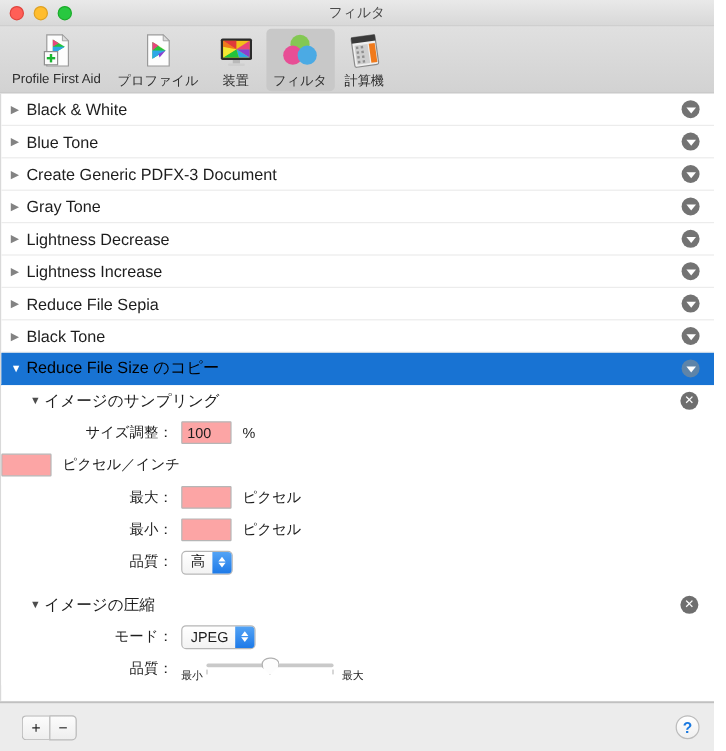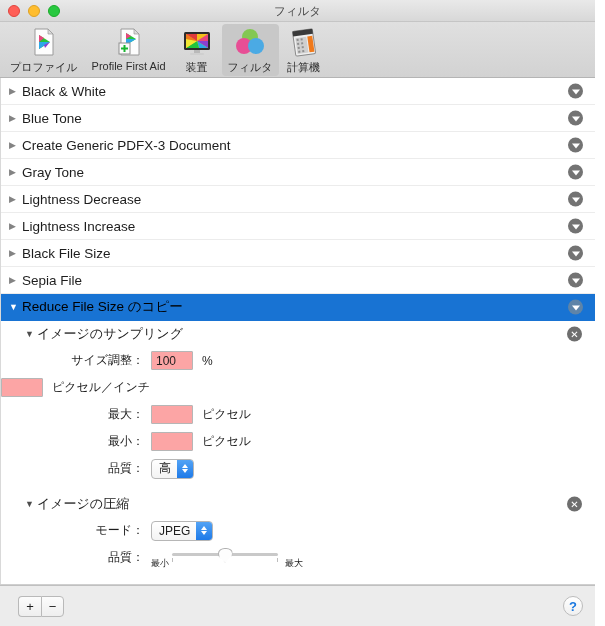--- a/index.html
+++ b/index.html
@@ -173,51 +173,51 @@
   <div class="titlebar">
     <div class="traffic">
       <div class="light close"></div>
       <div class="light min"></div>
       <div class="light max"></div>
     </div>
     <div class="win-title">フィルタ</div>
   </div>
 
   <div class="toolbar">
-
-    <div class="tb-item">
-      <div class="tb-icon">
-        <svg width="32" height="32" viewBox="0 0 32 32">
-          <path d="M7 3 h13 l5 5 v21 h-18 z" fill="#fdfdfd" stroke="#9a9a9a" stroke-width="1"></path>
-          <path d="M20 3 l5 5 h-5 z" fill="#dcdcdc" stroke="#9a9a9a" stroke-width="0.7"></path>
-          <path d="M11 9 L22 16 L11 23 Z" fill="#28c13c"></path>
-          <path d="M11 9 L22 16 L16 12 Z" fill="#f5ea38"></path>
-          <path d="M11 9 L16 12 L11 16 Z" fill="#e8457c"></path>
-          <path d="M11 16 L22 16 L11 23 Z" fill="#2da7e8"></path>
-          <path d="M16 19 L22 16 L17 22 Z" fill="#8a3fd1"></path>
-        </svg>
-      </div>
-      <div class="tb-label">プロファイル</div>
-    </div>
 
     <div class="tb-item">
       <div class="tb-icon">
         <svg width="32" height="32" viewBox="0 0 32 32">
           <path d="M8 3 h13 l5 5 v21 h-18 z" fill="#fdfdfd" stroke="#9a9a9a" stroke-width="1"></path>
           <path d="M21 3 l5 5 h-5 z" fill="#dcdcdc" stroke="#9a9a9a" stroke-width="0.7"></path>
           <path d="M13 7 L23 13 L13 19 Z" fill="#22c43c"></path>
           <path d="M13 7 L23 13 L18 10 Z" fill="#f2e733"></path>
           <path d="M13 7 L18 10 L13 13 Z" fill="#e8457c"></path>
           <path d="M13 13 L23 13 L13 19 Z" fill="#2da7e8"></path>
           <rect x="6" y="17" width="11" height="11" fill="#fcfcfc" stroke="#8f8f8f" stroke-width="1"></rect>
           <rect x="10.5" y="19" width="2" height="7" fill="#19b531"></rect>
           <rect x="8" y="21.5" width="7" height="2" fill="#19b531"></rect>
         </svg>
       </div>
       <div class="tb-label">Profile First Aid</div>
+    </div>
+
+    <div class="tb-item">
+      <div class="tb-icon">
+        <svg width="32" height="32" viewBox="0 0 32 32">
+          <path d="M7 3 h13 l5 5 v21 h-18 z" fill="#fdfdfd" stroke="#9a9a9a" stroke-width="1"></path>
+          <path d="M20 3 l5 5 h-5 z" fill="#dcdcdc" stroke="#9a9a9a" stroke-width="0.7"></path>
+          <path d="M11 9 L22 16 L11 23 Z" fill="#28c13c"></path>
+          <path d="M11 9 L22 16 L16 12 Z" fill="#f5ea38"></path>
+          <path d="M11 9 L16 12 L11 16 Z" fill="#e8457c"></path>
+          <path d="M11 16 L22 16 L11 23 Z" fill="#2da7e8"></path>
+          <path d="M16 19 L22 16 L17 22 Z" fill="#8a3fd1"></path>
+        </svg>
+      </div>
+      <div class="tb-label">プロファイル</div>
     </div>
 
     <div class="tb-item">
       <div class="tb-icon">
         <svg width="32" height="32" viewBox="0 0 32 32">
           <rect x="3" y="6" width="26" height="18" rx="1.5" fill="#2b2b2b"></rect>
           <rect x="5" y="8" width="22" height="14" fill="#f2c01a"></rect>
           <path d="M16 15 L27 8 L27 15 Z" fill="#e8457c"></path>
           <path d="M16 15 L27 15 L27 22 Z" fill="#8a3fd1"></path>
           <path d="M16 15 L27 22 L18 22 Z" fill="#2da7e8"></path>
@@ -316,29 +316,29 @@
     <div class="frow">
       <span class="disclosure">▶</span>
       <span class="frow-label">Lightness Increase</span>
       <span class="row-action">
           <span class="tri-down"></span>
         </span>
     </div>
 
     <div class="frow">
       <span class="disclosure">▶</span>
-      <span class="frow-label">Black File Size</span>
-      <span class="row-action">
-          <span class="tri-down"></span>
-        </span>
-    </div>
-
-    <div class="frow">
-      <span class="disclosure">▶</span>
-      <span class="frow-label">Sepia File</span>
+      <span class="frow-label">Reduce File Sepia</span>
+      <span class="row-action">
+          <span class="tri-down"></span>
+        </span>
+    </div>
+
+    <div class="frow">
+      <span class="disclosure">▶</span>
+      <span class="frow-label">Black Tone</span>
       <span class="row-action">
           <span class="tri-down"></span>
         </span>
     </div>
 
     <div class="frow selected">
       <span class="disclosure">▼</span>
       <span class="frow-label">Reduce File Size のコピー</span>
       <span class="row-action">
           <span class="tri-down"></span>

